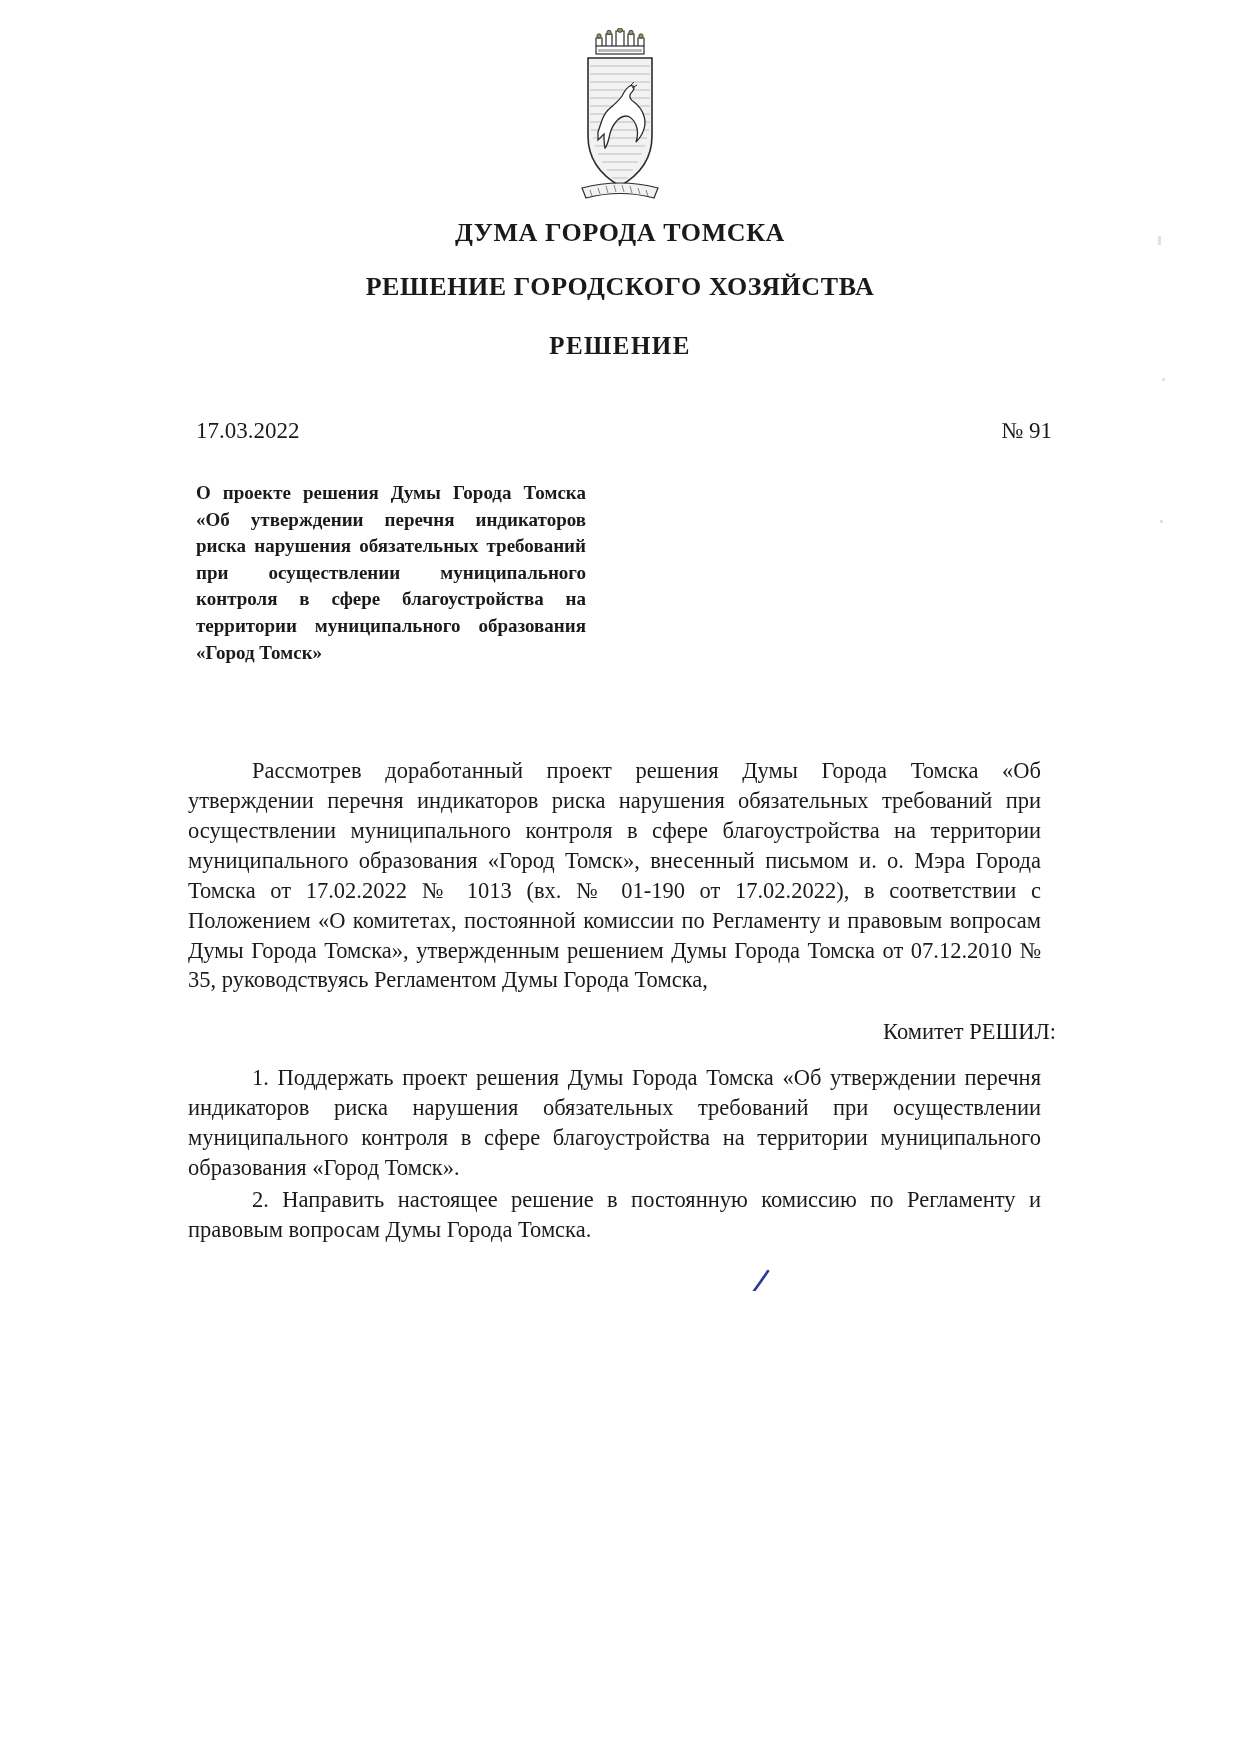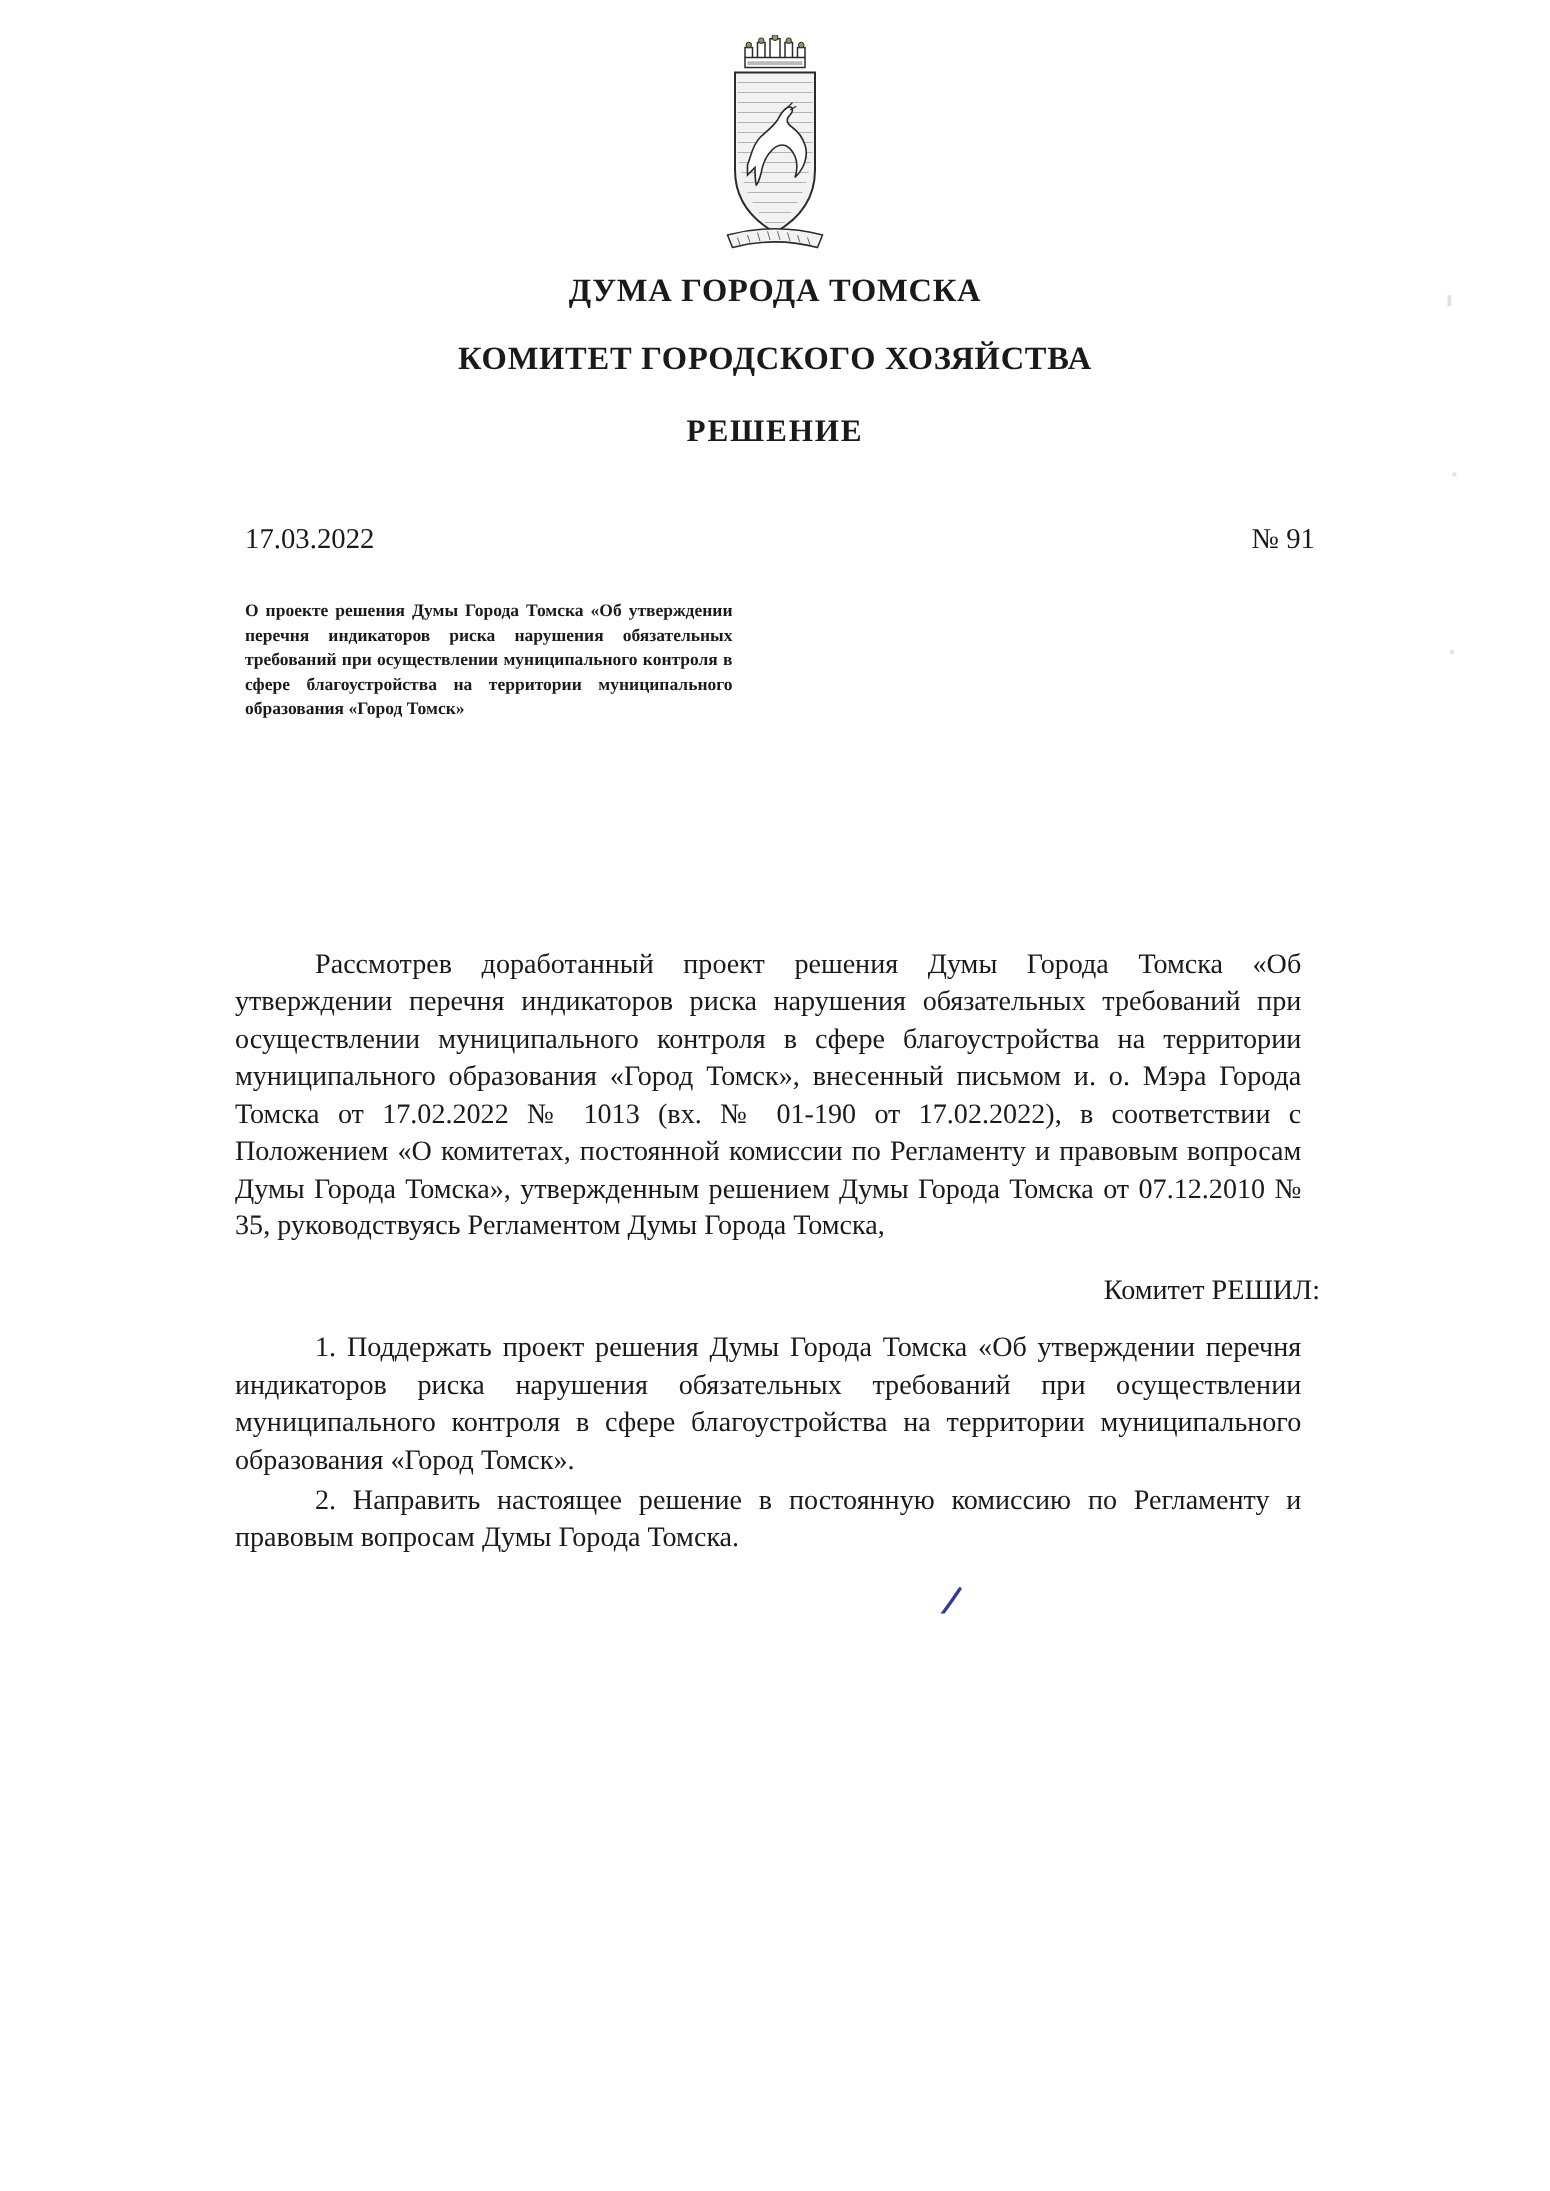--- a/index.html
+++ b/index.html
@@ -68,21 +68,21 @@
     justify-content: space-between;
     font-size: 23px;
   }
 
   
   .subject {
     position: absolute;
     top: 480px;
     left: 196px;
     width: 390px;
-    font-size: 14px;
+    font-size: 19px;
     font-weight: bold;
     line-height: 1.40;
     text-align: justify;
     text-align-last: left;
   }
 
   
   .body-block {
     position: absolute;
     top: 756px;
@@ -197,21 +197,21 @@
         <line x1="54" y1="157" x2="56" y2="164"></line>
         <line x1="62" y1="158" x2="64" y2="165"></line>
         <line x1="70" y1="160" x2="72" y2="166"></line>
         <line x1="78" y1="162" x2="80" y2="168"></line>
       </g>
     </svg>
   </div>
 
   <div class="head-block">
     <div class="head-line1">ДУМА ГОРОДА ТОМСКА</div>
-    <div class="head-line2">КОМИТЕТ ГОРОДСКОГО ХОЗЯЙСТВА</div>
+    <div class="head-line2">РЕШЕНИЕ ГОРОДСКОГО ХОЗЯЙСТВА</div>
     <div class="head-line3">РЕШЕНИЕ</div>
   </div>
 
   <div class="meta-row">
     <span>17.03.2022</span>
     <span>№ 91</span>
   </div>
 
   <div class="subject">О проекте решения Думы Города Томска «Об утверждении перечня индикаторов риска нарушения обязательных требований при осуществлении муниципального контроля в сфере благоустройства на территории муниципального образования «Город Томск»</div>
 

